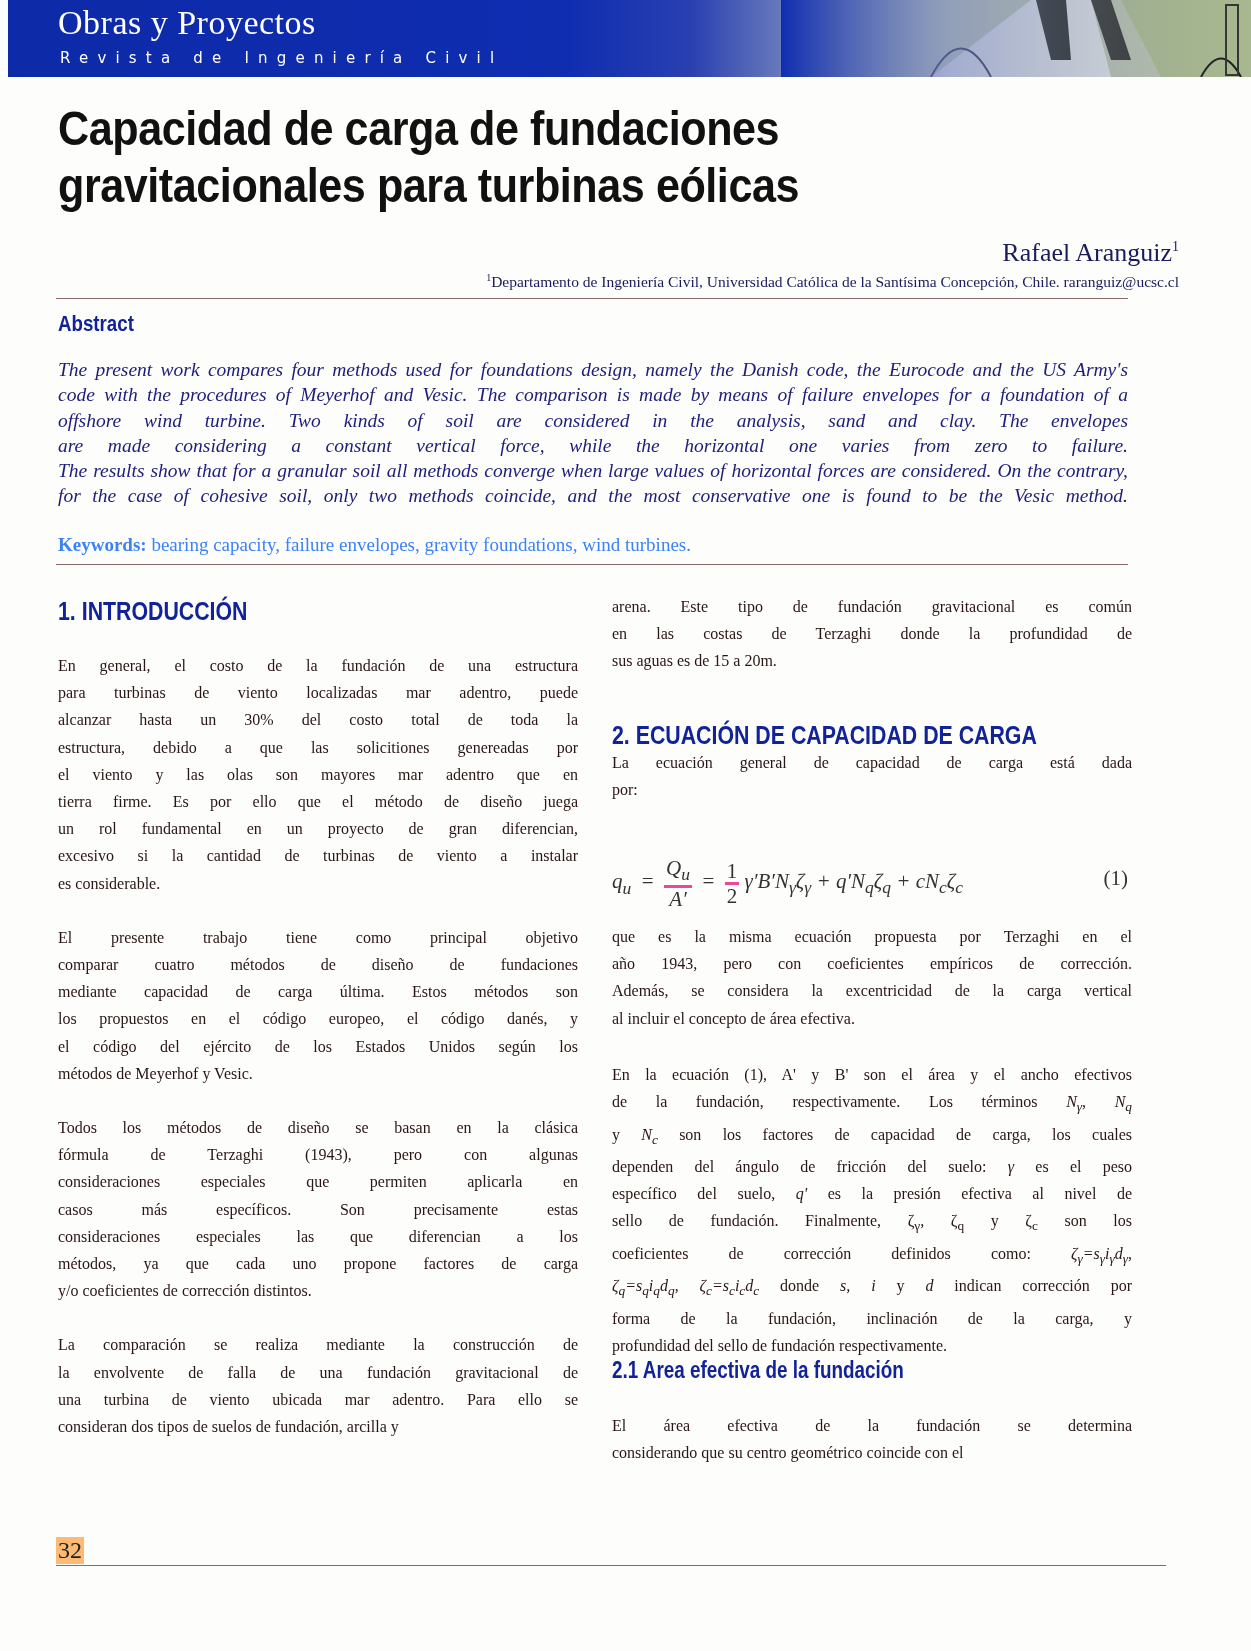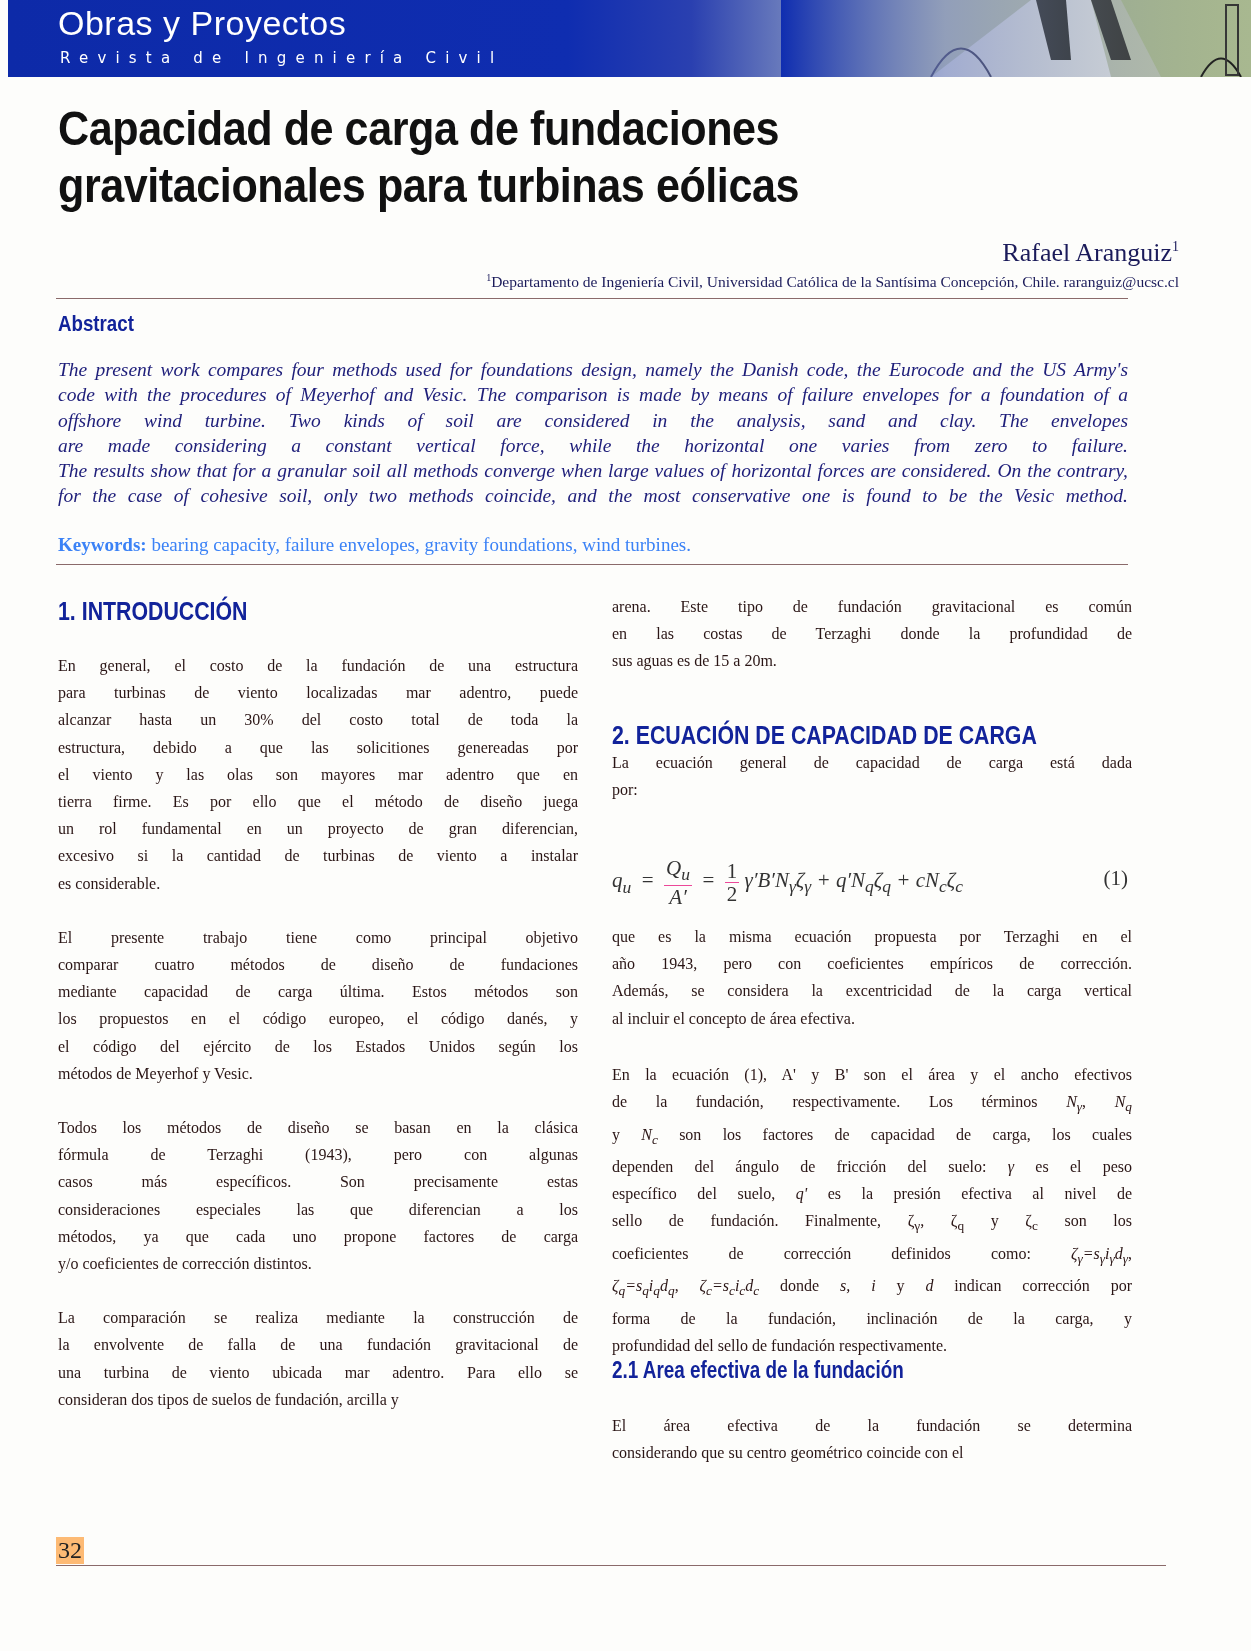--- a/index.html
+++ b/index.html
@@ -1,40 +1,40 @@
 <!DOCTYPE html>
 <html><head>
 <meta charset="utf-8">
 <style>
   html, body { margin:0; padding:0; }
   body { width:1251px; height:1651px; background:#fdfdfb; position:relative; overflow:hidden; font-family:"Liberation Serif", serif; color:#2a1a1a; }
   .banner { position:absolute; left:8px; top:0; width:1243px; height:77px; background:linear-gradient(90deg,#0d2aa8 0%,#0f2db0 45%,#2a40b0 55%,#8090c0 65%,#c0c8d0 75%,#9aa8a0 88%,#6a7860 100%); overflow:hidden; }
   .banner .photo { position:absolute; right:0; top:0; width:470px; height:77px; }
-  .brand-title { position:absolute; left:50px; top:4px; font-family:Liberation Sans, sans-serif; font-size:34px; color:#ffffff; letter-spacing:0.5px; }
+  .brand-title { position:absolute; left:50px; top:4px; font-family:Liberation Serif, serif; font-size:34px; color:#ffffff; letter-spacing:0.5px; }
   .brand-sub { position:absolute; left:52px; top:49px; font-family:"DejaVu Sans", sans-serif; font-size:15px; color:#ffffff; letter-spacing:9.2px; }
   .title { position:absolute; left:58px; top:100px; font-family:"Liberation Sans", sans-serif; font-weight:bold; font-size:49px; line-height:57px; color:#111; transform:scaleX(0.88); transform-origin:left top; letter-spacing:-0.5px; }
   .author { position:absolute; right:72px; top:238px; font-size:26px; color:#1b1b5a; }
   .author sup { font-size:14px; }
   .affil { position:absolute; right:72px; top:272px; font-size:15.5px; color:#1b1b5a; }
   .affil sup { font-size:10px; }
   .rule { position:absolute; left:56px; width:1072px; height:1px; background:#8a6a6a; }
   .abstract-h { position:absolute; left:58px; top:311px; font-family:"Liberation Sans", sans-serif; font-weight:bold; font-size:22px; color:#12239a; transform:scaleX(0.85); transform-origin:left top; }
   .abstract { position:absolute; left:58px; top:357px; width:1070px; font-style:italic; font-size:19.5px; line-height:25.3px; color:#1e1e7a; text-align:justify; text-align-last:justify; }
   .abstract .line { display:block; text-align:justify; text-align-last:justify; white-space:nowrap; }
   .keywords { position:absolute; left:58px; top:534px; font-size:19px; color:#3b82f6; }
   .keywords b { font-weight:bold; }
   .col { position:absolute; width:520px; font-size:16px; line-height:27.2px; color:#2a1515; }
   .col p { margin:0; text-align:justify; }
   .col .ln { display:block; text-align:justify; text-align-last:justify; white-space:nowrap; }
   .col .ln.last { text-align-last:left; }
   .sec-h { position:absolute; font-family:"Liberation Sans", sans-serif; font-weight:bold; color:#12239a; transform:scaleX(0.82); transform-origin:left top; white-space:nowrap; }
   .eq { position:absolute; left:612px; top:852px; width:516px; height:60px; font-size:21px; color:#333; }
   .eq .frac { display:inline-block; vertical-align:middle; text-align:center; font-style:italic; }
   .eq .frac span { display:block; line-height:22px; }
-  .eq .frac .num { border-bottom:1px solid #ec4899; padding:0 2px; }
+  .eq .frac .num { border-bottom:3px solid #ec4899; padding:0 2px; }
   .eq .num-label { position:absolute; right:0; top:14px; }
   .page-num { position:absolute; left:56px; top:1537px; font-size:24px; color:#222; background:#fdba74; padding:0 2px; }
   .bottom-rule { position:absolute; left:56px; top:1565px; width:1110px; height:1px; background:#8a6a6a; }
 </style>
 </head>
 <body>
 
 <div class="banner">
   <svg class="photo" viewBox="0 0 470 77" preserveAspectRatio="none">
     <defs>
@@ -101,20 +101,21 @@
       <span class="ln">El presente trabajo tiene como principal objetivo</span>
       <span class="ln">comparar cuatro métodos de diseño de fundaciones</span>
       <span class="ln">mediante capacidad de carga última. Estos métodos son</span>
       <span class="ln">los propuestos en el código europeo, el código danés, y</span>
       <span class="ln">el código del ejército de los Estados Unidos según los</span>
       <span class="ln last">métodos de Meyerhof y Vesic.</span>
     </p>
     <p style="margin-top: 27px;">
       <span class="ln">Todos los métodos de diseño se basan en la clásica</span>
       <span class="ln">fórmula de Terzaghi (1943), pero con algunas</span>
+      <span class="ln">consideraciones especiales que permiten aplicarla en</span>
       <span class="ln">casos más específicos. Son precisamente estas</span>
       <span class="ln">consideraciones especiales las que diferencian a los</span>
       <span class="ln">métodos, ya que cada uno propone factores de carga</span>
       <span class="ln last">y/o coeficientes de corrección distintos.</span>
     </p>
     <p style="margin-top: 27px;">
       <span class="ln">La comparación se realiza mediante la construcción de</span>
       <span class="ln">la envolvente de falla de una fundación gravitacional de</span>
       <span class="ln">una turbina de viento ubicada mar adentro. Para ello se</span>
       <span class="ln last">consideran dos tipos de suelos de fundación, arcilla y</span>

